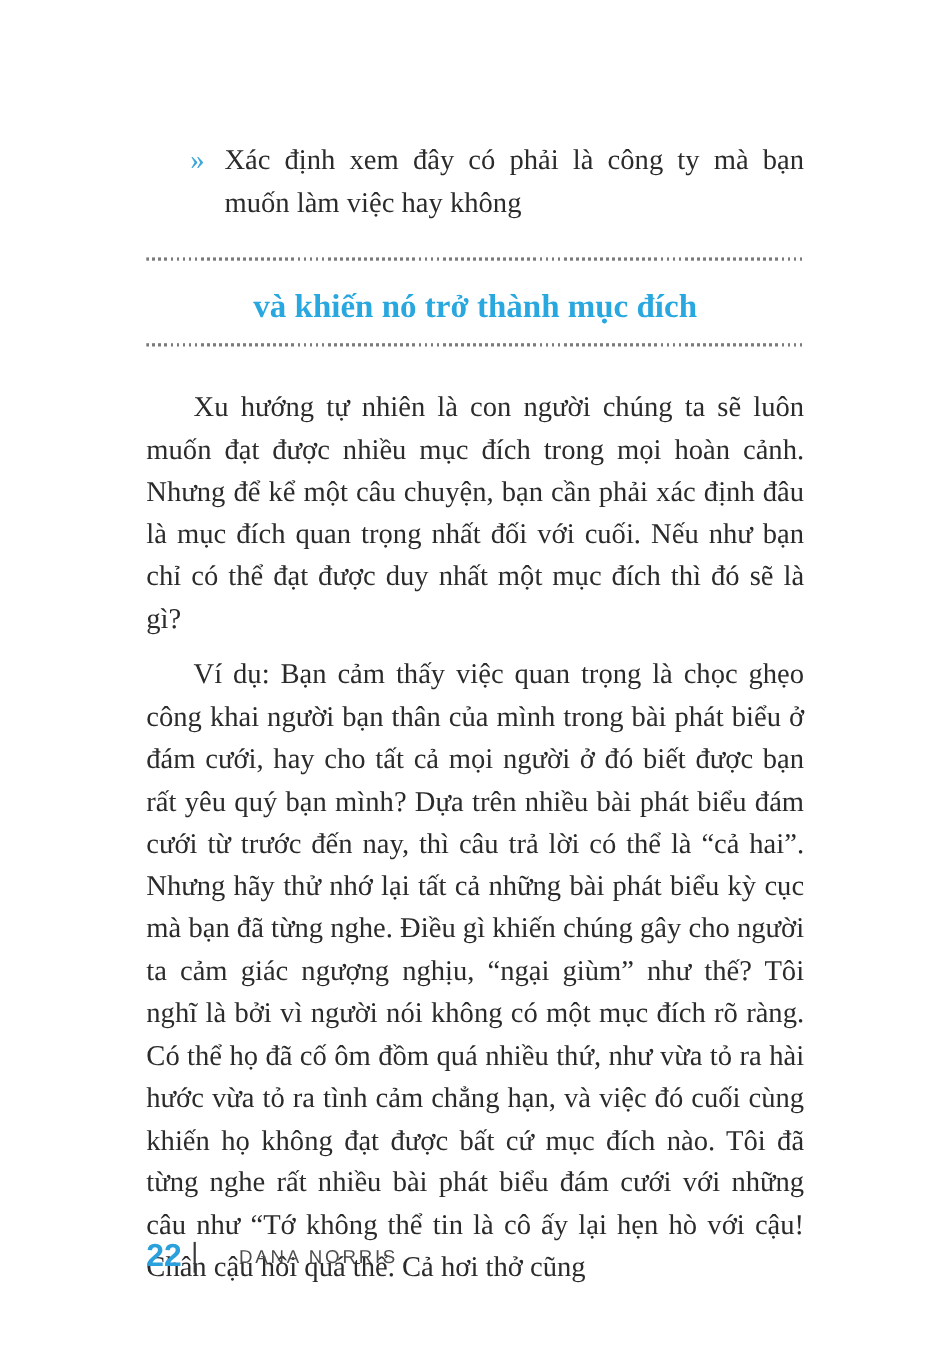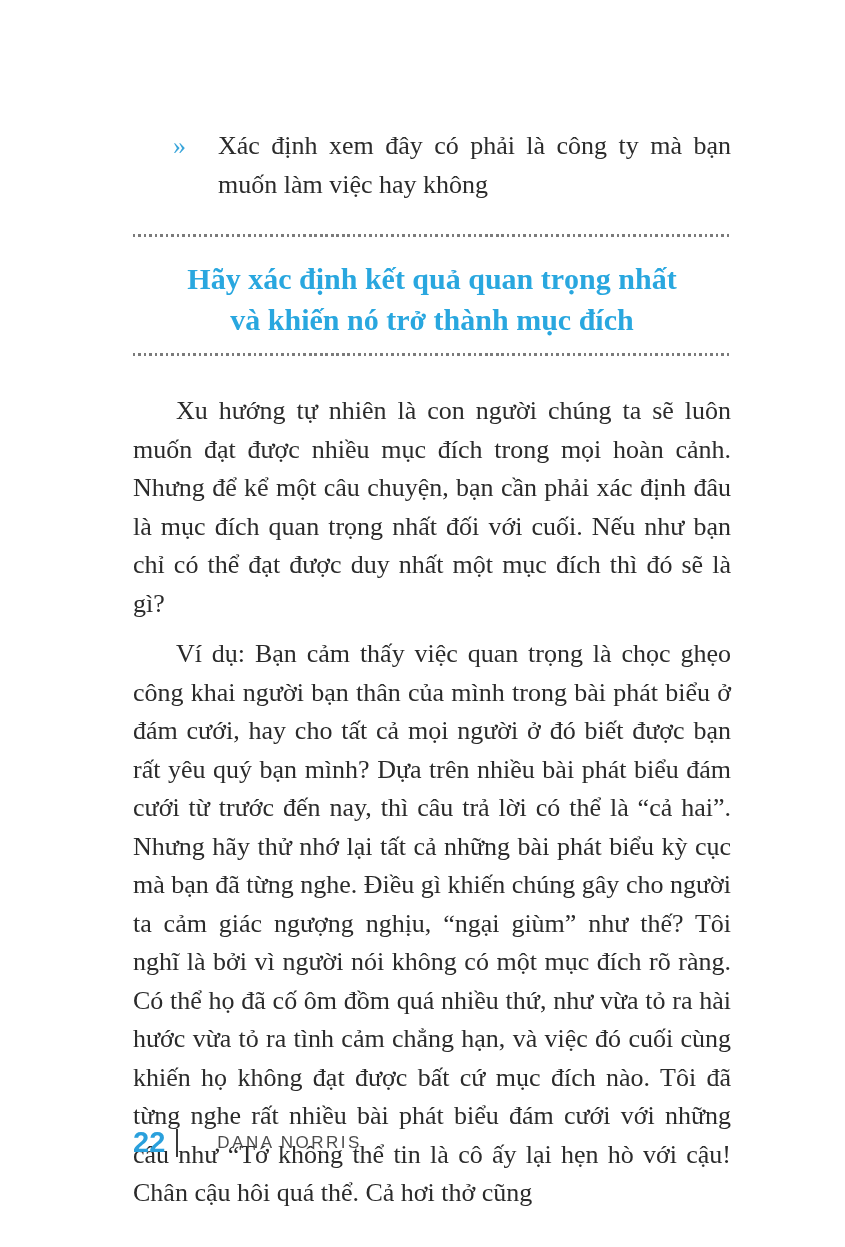--- a/index.html
+++ b/index.html
@@ -31,21 +31,21 @@
   .bullet-marker {
     flex: 0 0 auto;
     width: 30px;
     margin-left: 40px;
     font-size: 26px;
     line-height: 39px;
     color: #3aa5da;
   }
   .bullet-text {
     flex: 1 1 auto;
-    margin-left: 15px;
+    margin-left: 1px;
     font-size: 26px;
     line-height: 39px;
     text-align: justify;
   }
   
   .dotted-divider {
     height: 3px;
     background-image: repeating-linear-gradient(
       to right,
       #7b7b7b 0px, #7b7b7b 2.5px,
@@ -107,21 +107,20 @@
   <div class="content">
 
     <div class="bullet-item">
       <span class="bullet-marker">»</span>
       <span class="bullet-text">Xác định xem đây có phải là công ty mà bạn muốn làm việc hay không</span>
     </div>
 
     <div class="dotted-divider divider-top"></div>
 
     <div class="pull-quote">
-      <div>Hãy xác định kết quả quan trọng nhất</div>
       <div>và khiến nó trở thành mục đích</div>
     </div>
 
     <div class="dotted-divider divider-bottom"></div>
 
     <p class="body-paragraph para-1">Xu hướng tự nhiên là con người chúng ta sẽ luôn muốn đạt được nhiều mục đích trong mọi hoàn cảnh. Nhưng để kể một câu chuyện, bạn cần phải xác định đâu là mục đích quan trọng nhất đối với cuối. Nếu như bạn chỉ có thể đạt được duy nhất một mục đích thì đó sẽ là gì?</p>
     <p class="body-paragraph para-2">Ví dụ: Bạn cảm thấy việc quan trọng là chọc ghẹo công khai người bạn thân của mình trong bài phát biểu ở đám cưới, hay cho tất cả mọi người ở đó biết được bạn rất yêu quý bạn mình? Dựa trên nhiều bài phát biểu đám cưới từ trước đến nay, thì câu trả lời có thể là “cả hai”. Nhưng hãy thử nhớ lại tất cả những bài phát biểu kỳ cục mà bạn đã từng nghe. Điều gì khiến chúng gây cho người ta cảm giác ngượng nghịu, “ngại giùm” như thế? Tôi nghĩ là bởi vì người nói không có một mục đích rõ ràng. Có thể họ đã cố ôm đồm quá nhiều thứ, như vừa tỏ ra hài hước vừa tỏ ra tình cảm chẳng hạn, và việc đó cuối cùng khiến họ không đạt được bất cứ mục đích nào. Tôi đã từng nghe rất nhiều bài phát biểu đám cưới với những câu như “Tớ không thể tin là cô ấy lại hẹn hò với cậu! Chân cậu hôi quá thể. Cả hơi thở cũng</p>
 
   </div>
 

